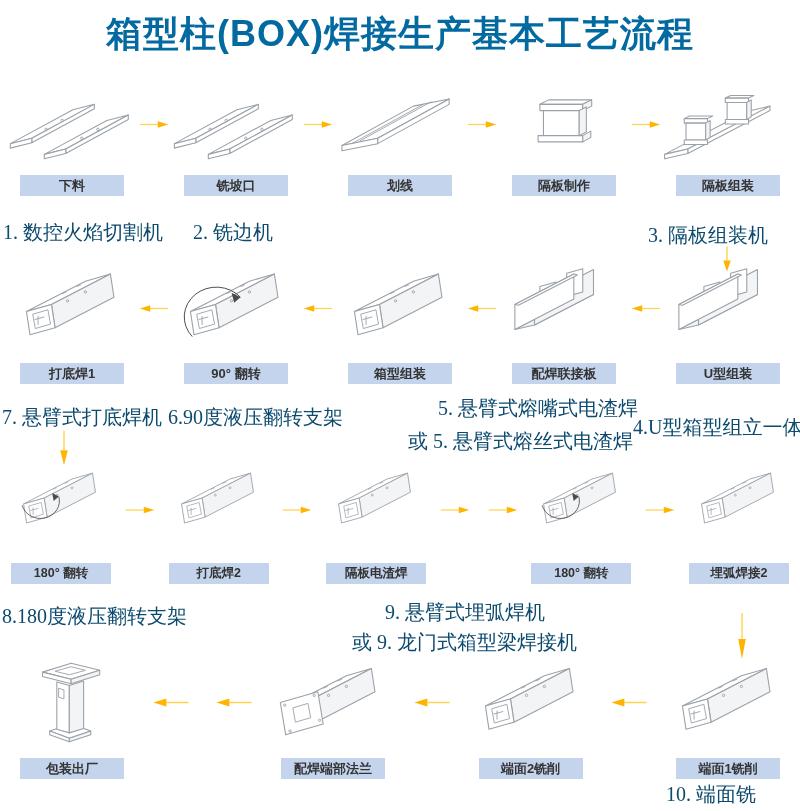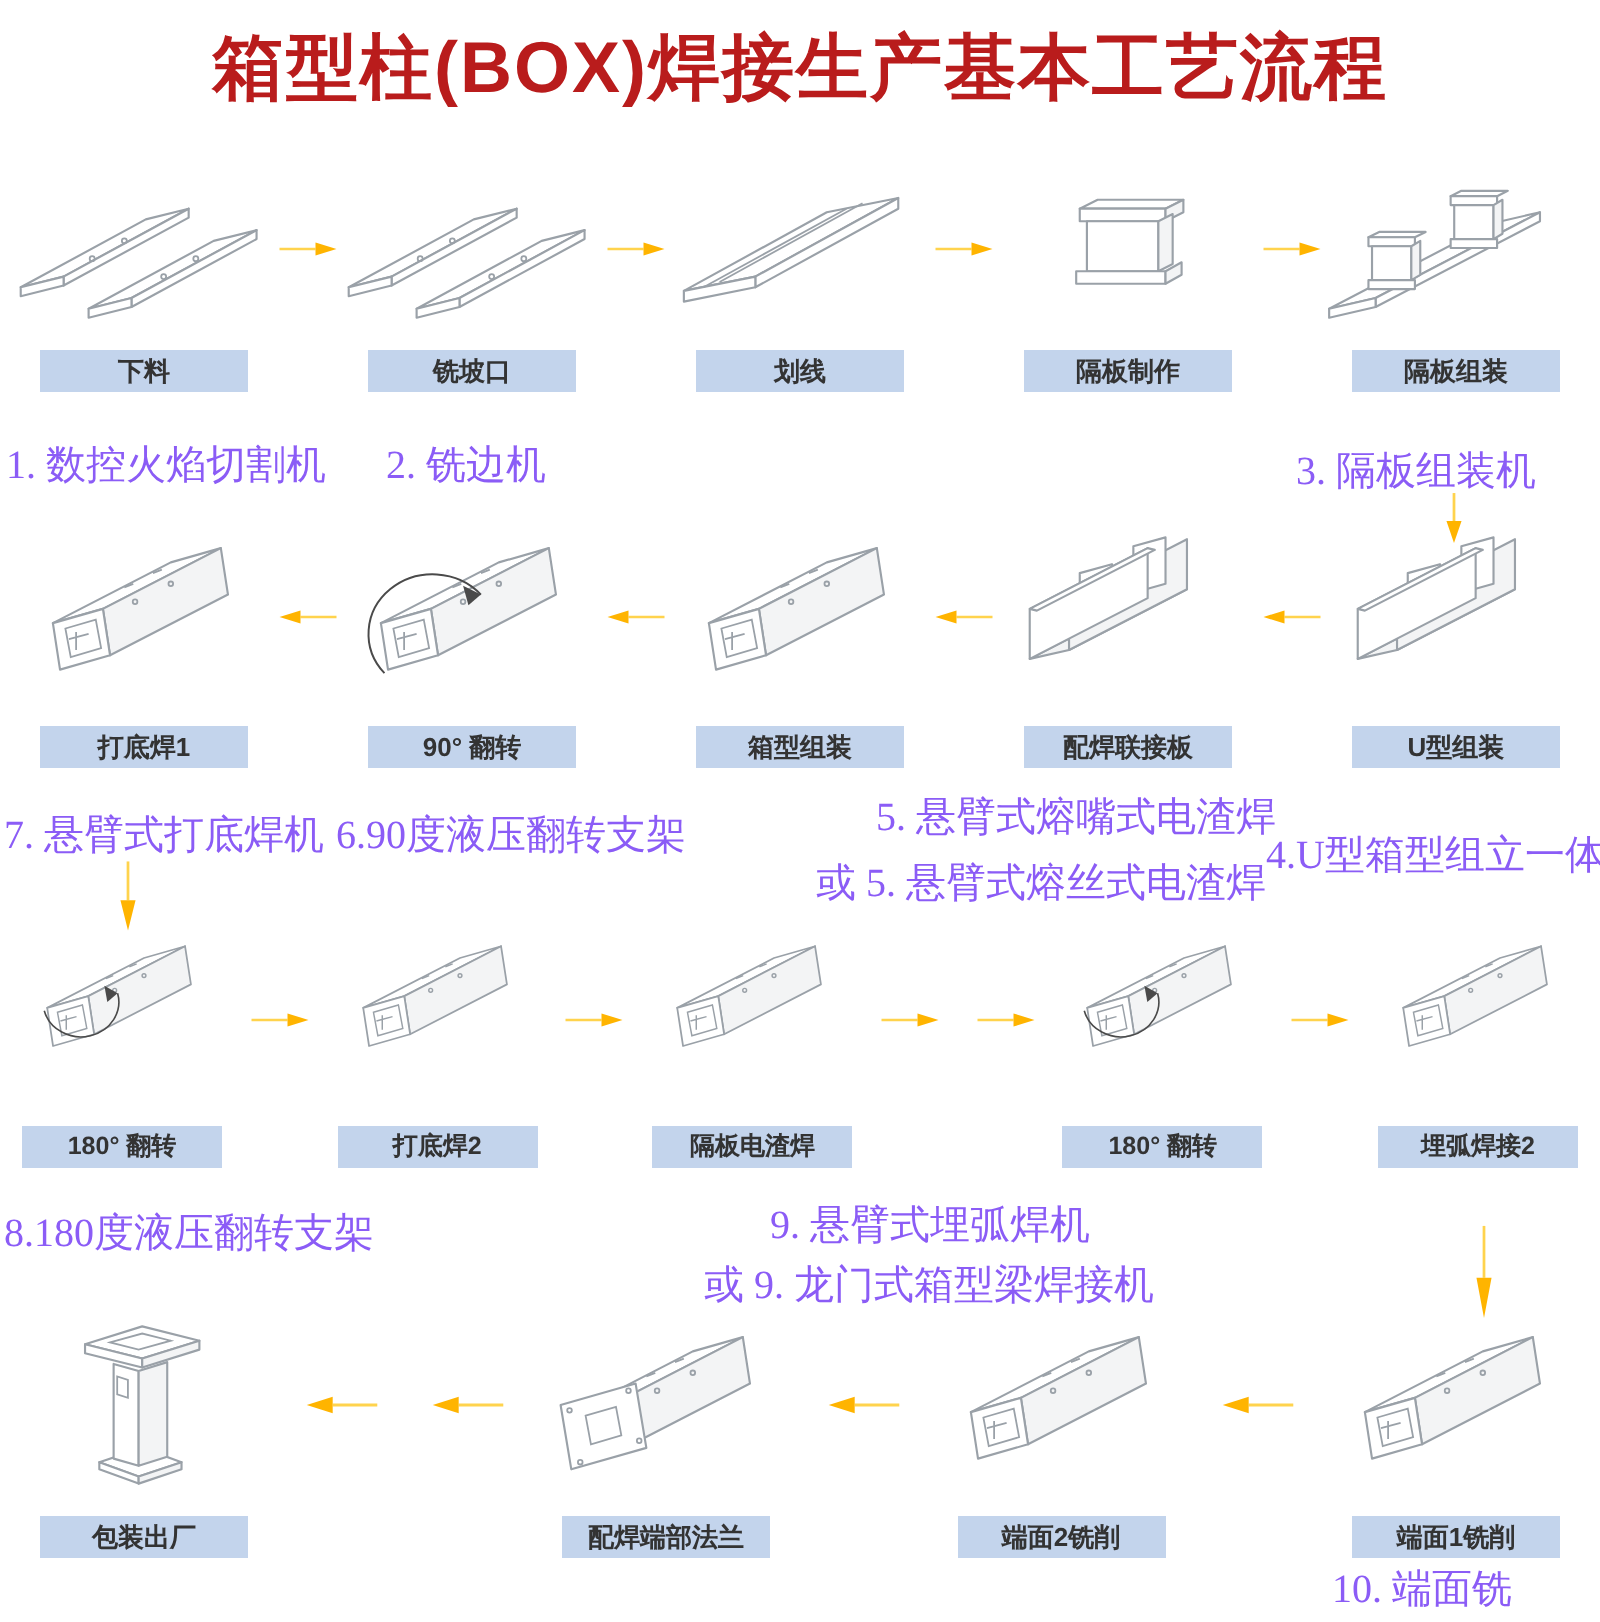--- a/index.html
+++ b/index.html
@@ -1,31 +1,31 @@
 <!DOCTYPE html>
 <html><head>
 <meta charset="utf-8">
 <style>
   html,body{margin:0;padding:0;background:#fff;}
   .canvas{position:relative;width:800px;height:811px;background:#fff;overflow:hidden;
           font-family:"Liberation Sans","DejaVu Sans",sans-serif;}
   .title{position:absolute;top:10px;left:0;width:800px;text-align:center;margin:0;
-         font-size:36px;font-weight:bold;letter-spacing:1px;color:#b91c1c;}
+         font-size:36px;font-weight:bold;letter-spacing:1px;color:#0369a1;}
   .prow{position:absolute;left:0;width:800px;display:flex;justify-content:center;
         box-sizing:border-box;padding:0 5px;}
   .prow3{padding:0 6px;}
   .step{display:flex;flex-direction:column;align-items:center;width:134px;flex:none;}
   .prow3 .step{width:110px;gap:18px;}
   .art{width:100%;margin-bottom:5px;}
   .r1 .art{height:92px;} .r2 .art{height:100px;} .r3 .art{height:78px;} .r4 .art{height:101px;}
   .bar{width:104px;height:21px;line-height:21px;text-align:center;background:#C3D4EC;
        color:#333;font-size:13px;font-weight:bold;white-space:nowrap;}
   .prow3 .bar{width:100px;font-size:12.5px;}
   .gap{flex:1;display:flex;align-items:center;justify-content:center;min-width:0;margin-bottom:26px;}
-  .anno{position:absolute;color:#8b5cf6;font-size:20px;white-space:nowrap;
+  .anno{position:absolute;color:#0c4a6e;font-size:20px;white-space:nowrap;
         font-family:"Liberation Serif","DejaVu Serif",serif;}
   .varrow{position:absolute;}
   
   .f{fill:#ffffff;stroke:#9aa1a8;stroke-width:1.2;stroke-linejoin:round;}
   .f2{fill:#f3f4f5;stroke:#9aa1a8;stroke-width:1.2;stroke-linejoin:round;}
   .mk{fill:none;stroke:#9aa1a8;stroke-width:1;}
   .rt{fill:none;stroke:#4a4a4a;stroke-width:1.1;}
   .rth{fill:#4a4a4a;}
   .atail{stroke:#FFD34D;stroke-width:1.6;fill:none;}
   .ahead{fill:#FFB400;}

